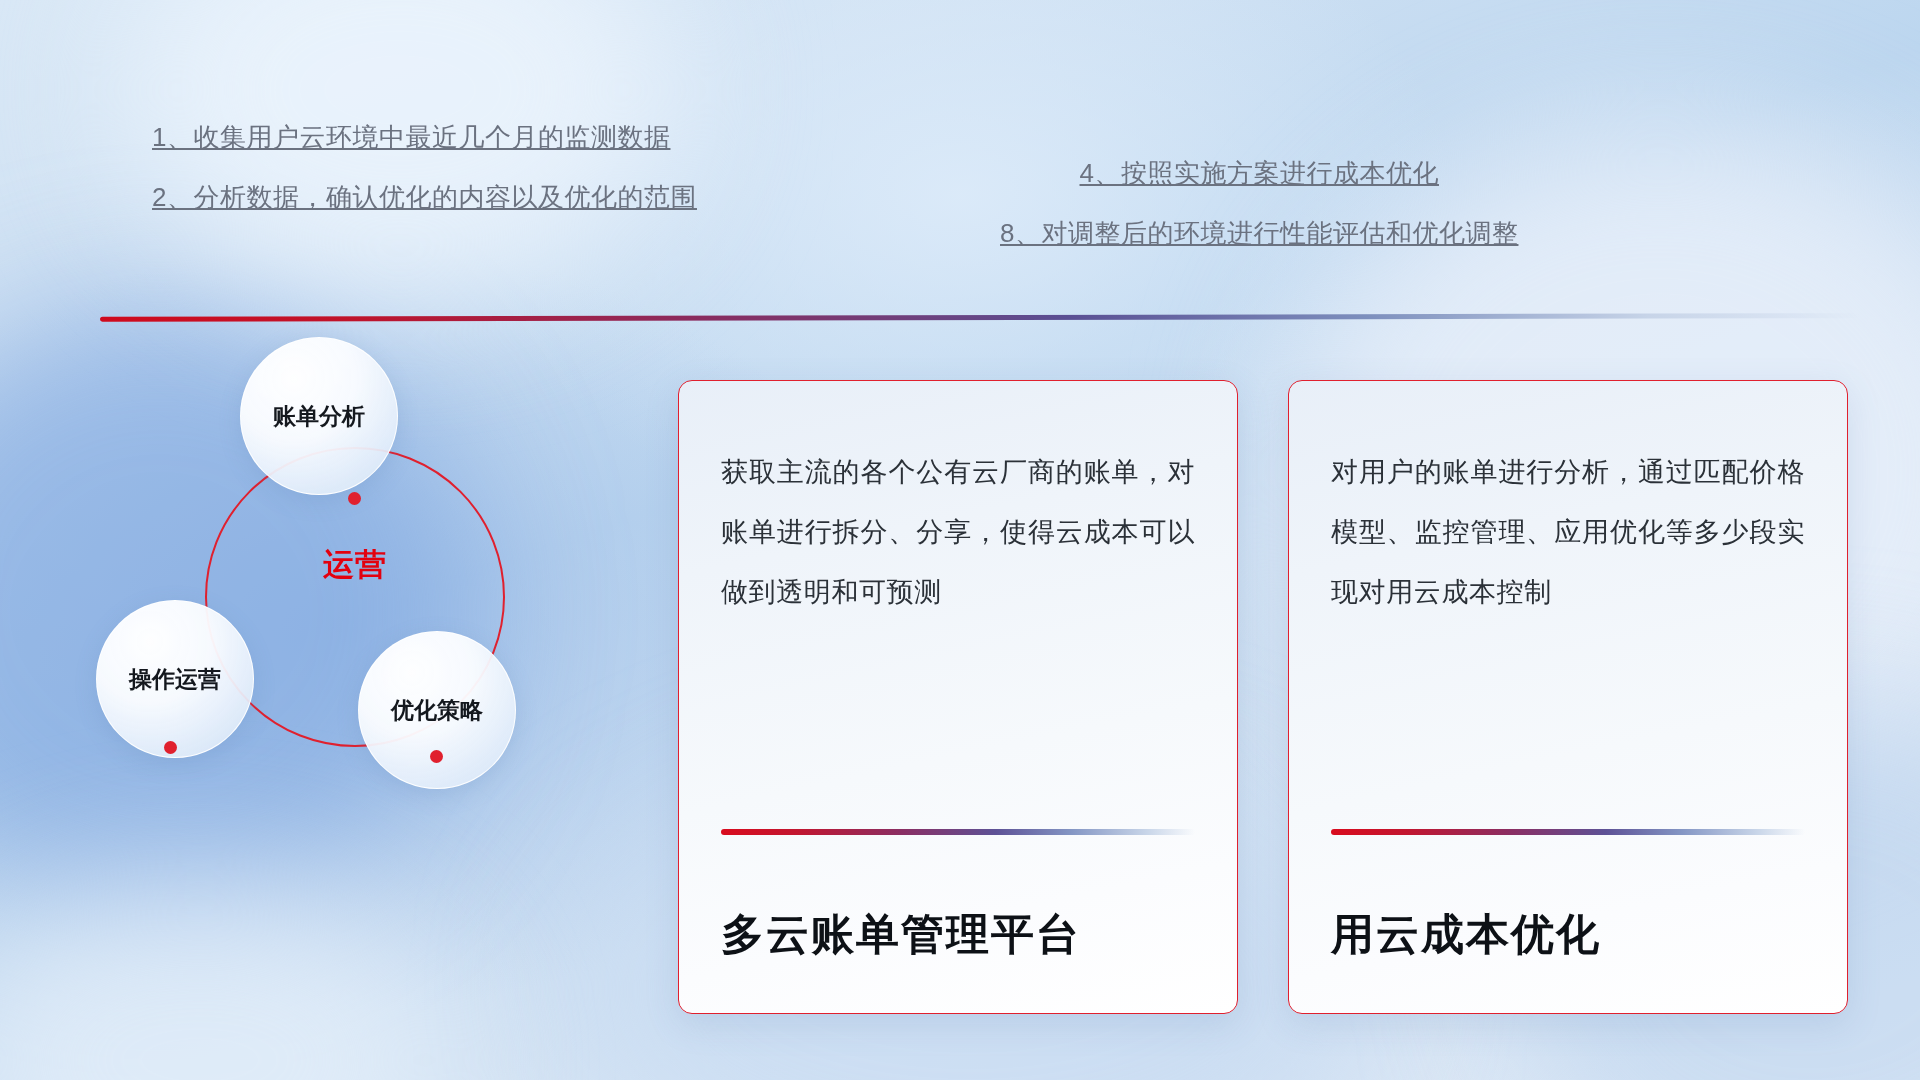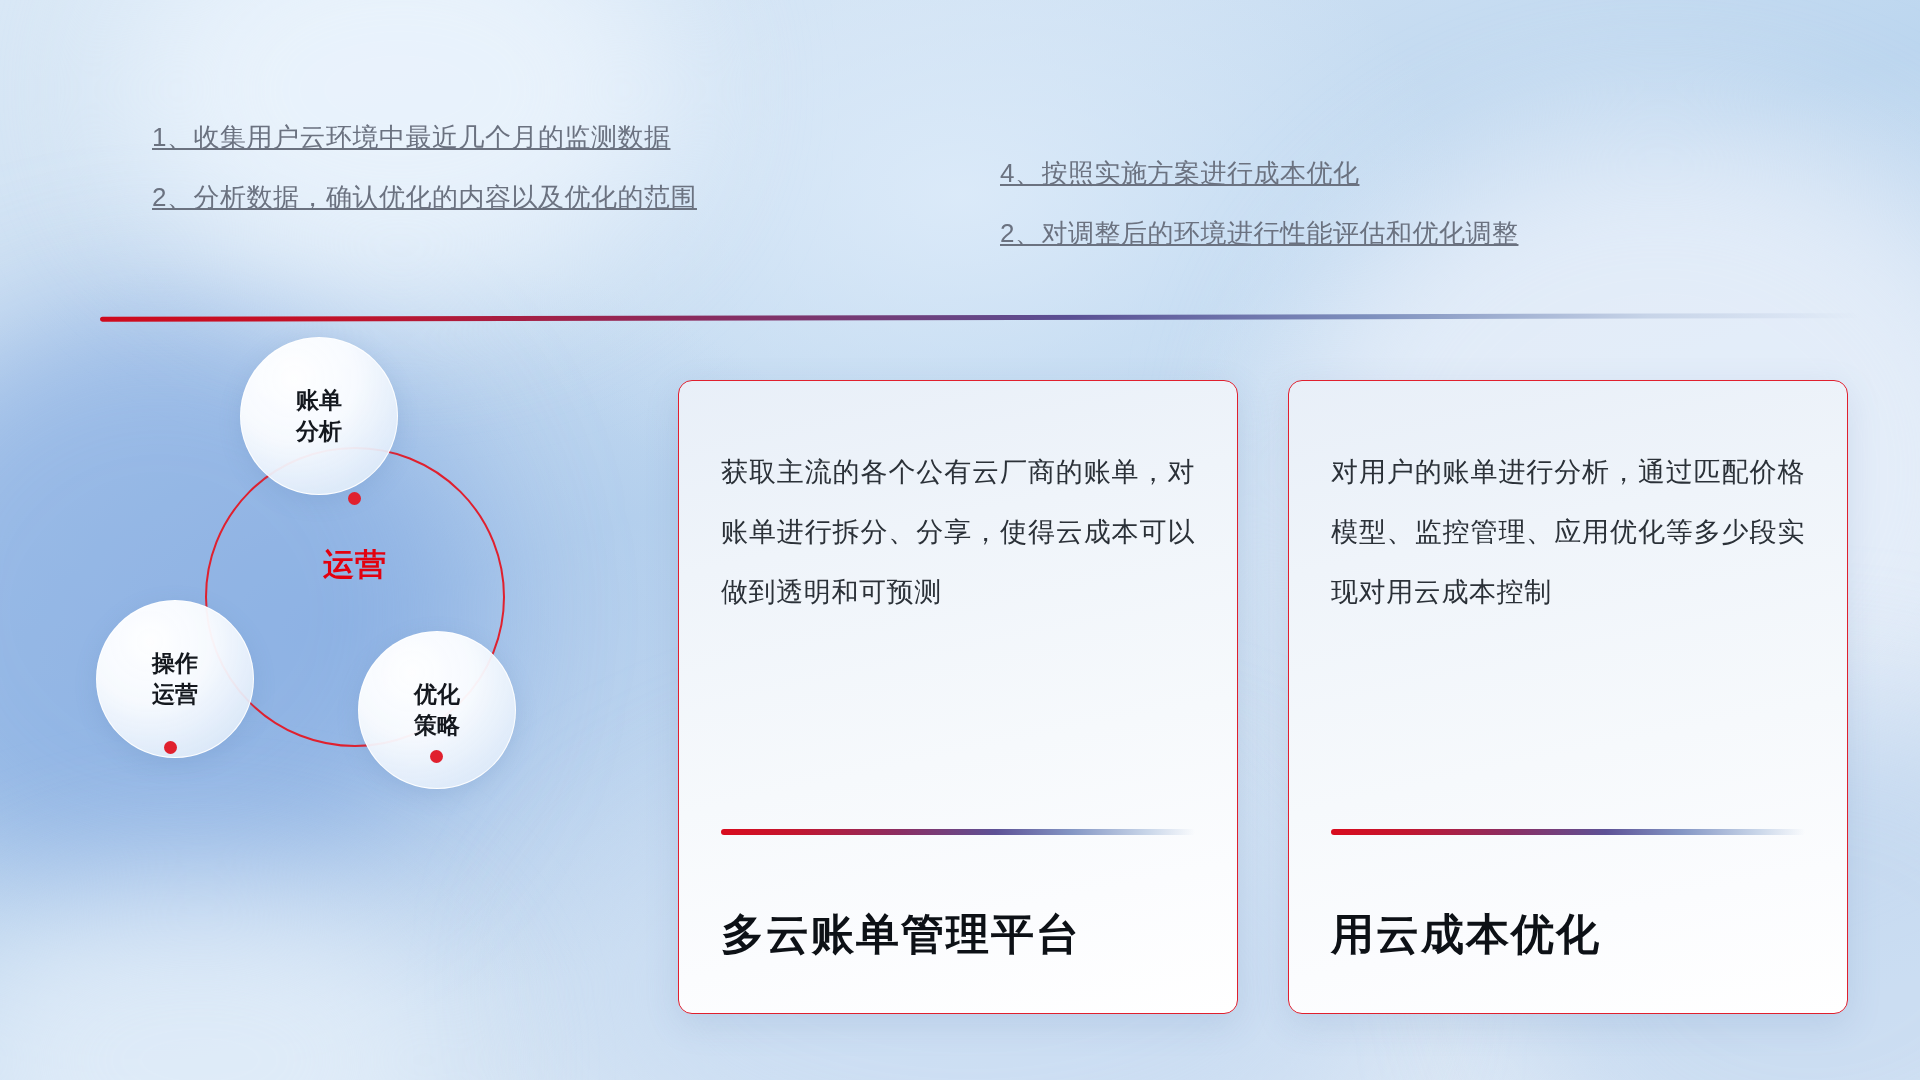--- a/index.html
+++ b/index.html
@@ -45,21 +45,21 @@
     font-size: 26px;
     line-height: 1.0;
     white-space: nowrap;
     text-decoration: underline;
   }
   .bullets .line {
     margin-bottom: 34px;
     letter-spacing: 0.5px;
   }
   .bullets.left  { left: 152px; top: 124px; }
-  .bullets.right { left: 1000px; top: 160px; }
+  .bullets.right { left: 1000px; top: 160px; text-align: center; }
 
   
   .top-rule {
     position: absolute;
     left: 100px;
     top: 315px;
     width: 1760px;
     height: 5px;
     background: linear-gradient(90deg, #cf0a1d 0%, #c0132a 14%, #8a2b5e 34%, #5a4f93 55%, #7d8fbd 72%, #c7d4e8 88%, rgba(222,232,245,0) 100%);
     border-radius: 3px;
@@ -91,21 +91,21 @@
   }
   
   .bubble {
     position: absolute;
     border-radius: 50%;
     box-sizing: border-box;
     border: 1.6px solid rgba(255,255,255,0.95);
     background: radial-gradient(circle at 34% 26%, rgba(255,255,255,0.99) 0%, rgba(250,252,255,0.96) 40%, rgba(226,237,250,0.92) 78%, rgba(212,228,246,0.9) 100%);
     box-shadow: 0 6px 22px rgba(90,130,180,0.18);
     display: flex;
-    flex-direction: column;
+    flex-direction: row;
     align-items: center;
     justify-content: center;
     color: #14181e;
     font-weight: 700;
     font-size: 23px;
     line-height: 1.34;
     text-align: center;
   }
   .bubble.top   { left: 150px; top: -18px;  width: 158px; height: 158px; }
   .bubble.bl    { left: 6px;   top: 245px;  width: 158px; height: 158px; }
@@ -193,21 +193,21 @@
   <div class="blob b5"></div>
   <div class="blob b6"></div>
 
   <div class="bullets left">
     <div class="line">1、收集用户云环境中最近几个月的监测数据</div>
     <div class="line">2、分析数据，确认优化的内容以及优化的范围</div>
   </div>
 
   <div class="bullets right">
     <div class="line">4、按照实施方案进行成本优化</div>
-    <div class="line">2、对调整后的环境进行性能评估和优化调整</div>
+    <div class="line">8、对调整后的环境进行性能评估和优化调整</div>
   </div>
 
   <div class="top-rule"></div>
 
   <div id="venn">
     <div class="circ center"></div>
 
     <div class="venn-center-label">
       <div>运营</div>
     </div>

